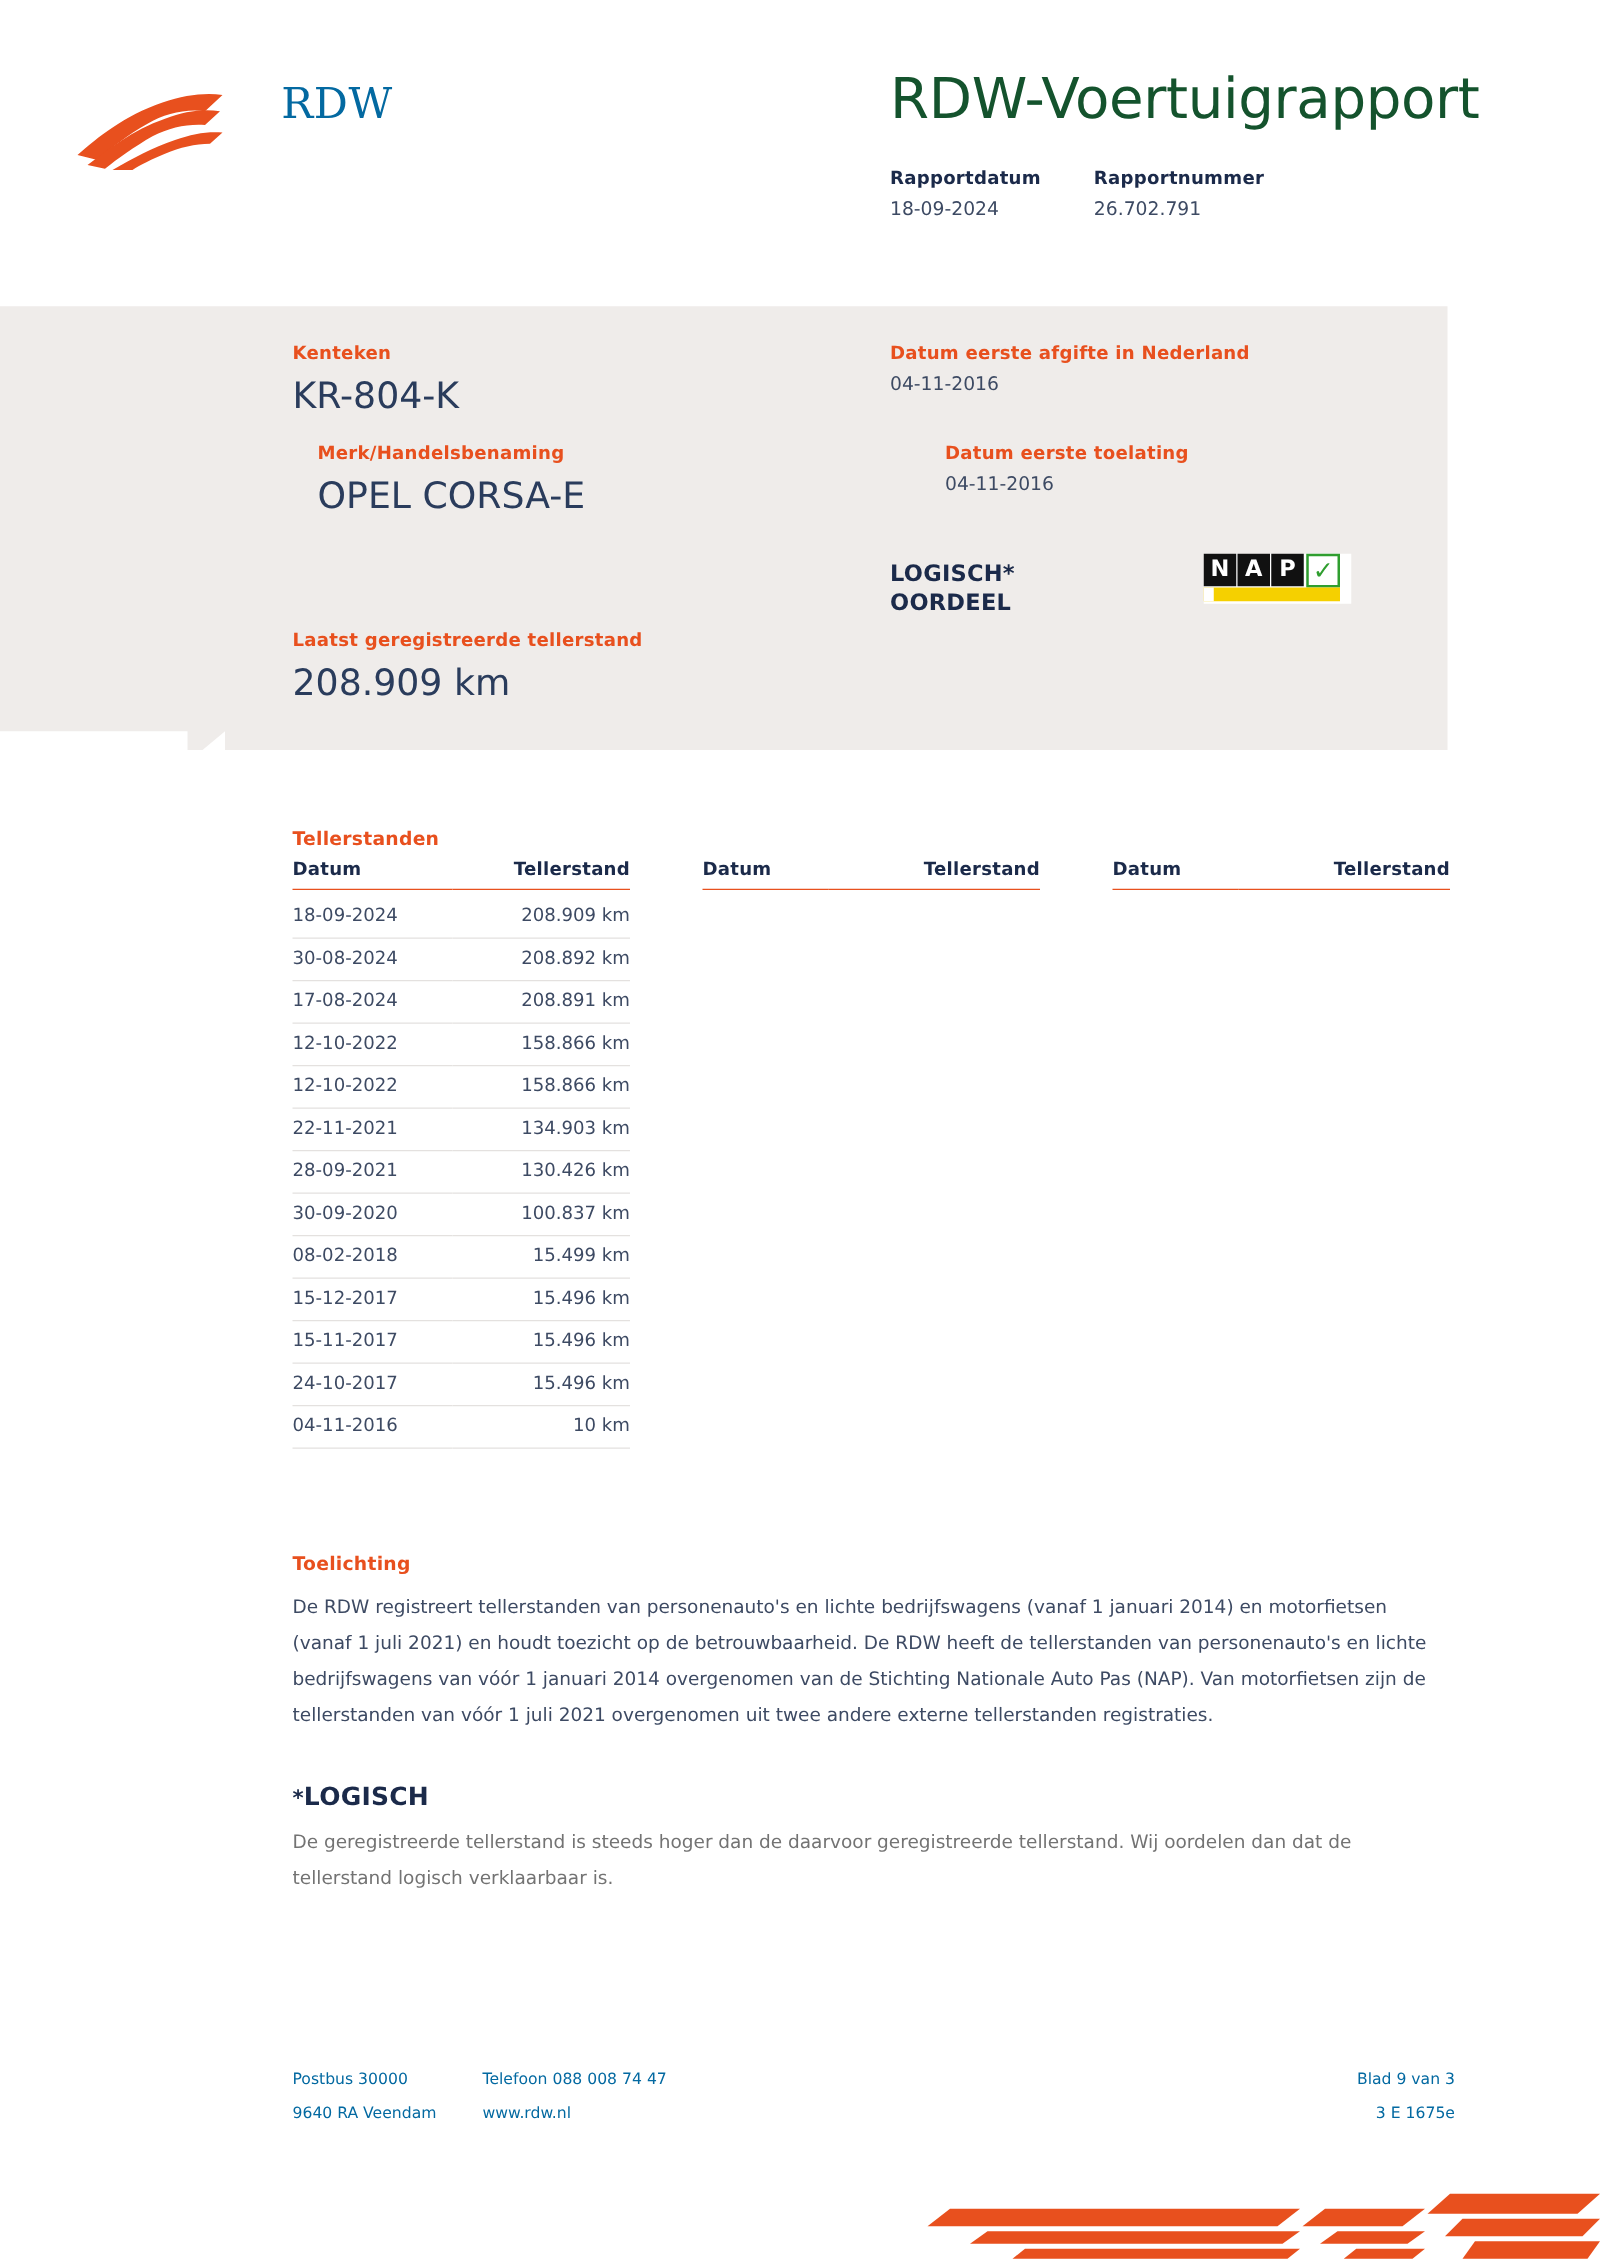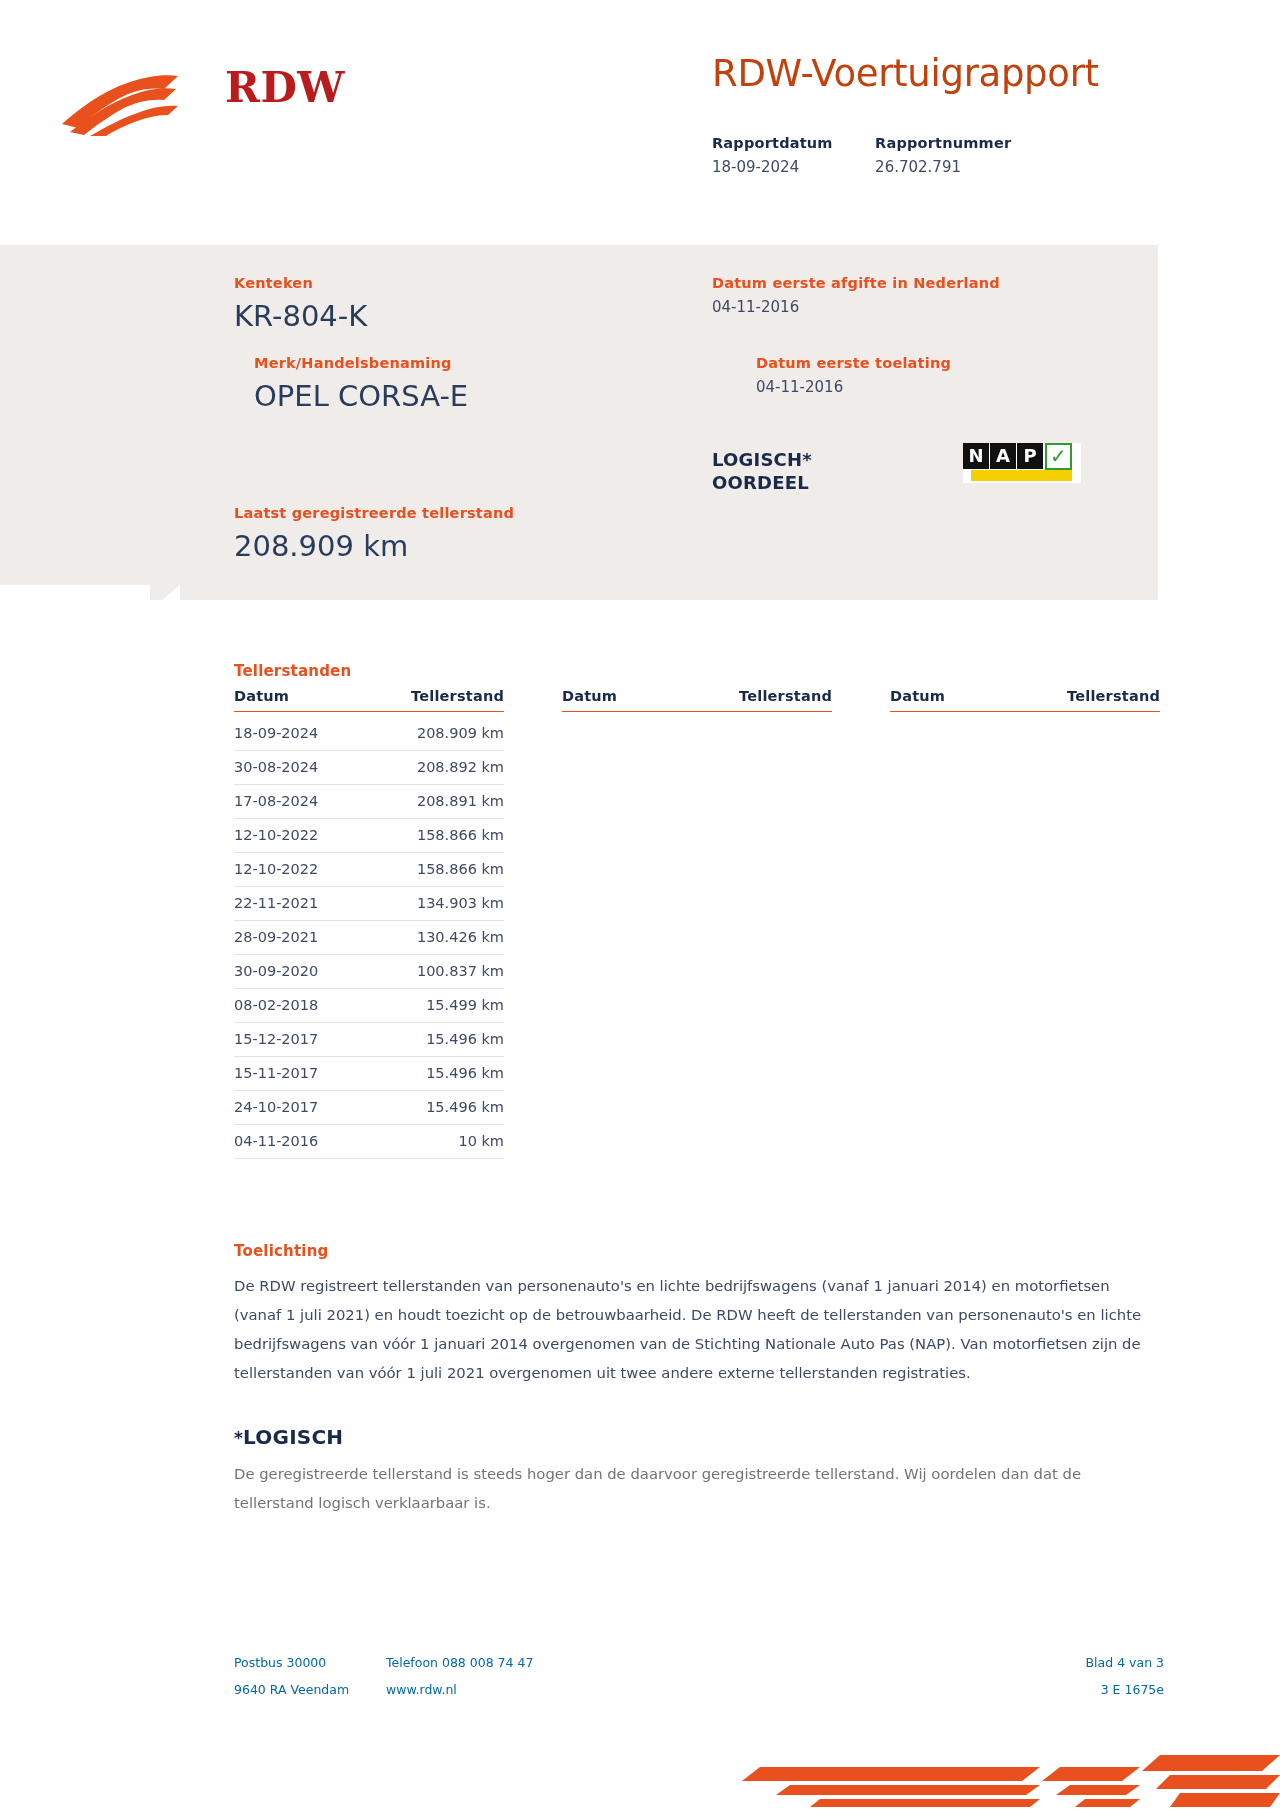--- a/index.html
+++ b/index.html
@@ -35,32 +35,32 @@
     left: 0;
     top: 25px;
     width: 145px;
     height: 68px;
   }
   .logo-text {
     position: absolute;
     left: 165px;
     top: 18px;
     font-family: "DejaVu Serif", "Liberation Serif", serif;
-    font-weight: bold;
-    font-size: 42px;
+    font-weight: normal;
+    font-size: 34px;
     letter-spacing: 0.5px;
-    color: #b91c1c;
+    color: #0369a1;
   }
 
   .report-title {
     position: absolute;
     left: 712px;
     top: 52px;
-    font-size: 37px;
-    color: #c2410c;
+    font-size: 45px;
+    color: #14532d;
     font-family: "DejaVu Sans", "Liberation Sans", sans-serif;
     letter-spacing: -0.3px;
   }
 
   .hdr-meta {
     position: absolute;
     left: 712px;
     top: 135px;
     width: 470px;
   }
@@ -453,21 +453,21 @@
   <div class="tl-body">De RDW registreert tellerstanden van personenauto's en lichte bedrijfswagens (vanaf 1 januari 2014) en motorfietsen (vanaf 1 juli 2021) en houdt toezicht op de betrouwbaarheid. De RDW heeft de tellerstanden van personenauto's en lichte bedrijfswagens van vóór 1 januari 2014 overgenomen van de Stichting Nationale Auto Pas (NAP). Van motorfietsen zijn de tellerstanden van vóór 1 juli 2021 overgenomen uit twee andere externe tellerstanden registraties.</div>
   <div class="tl-sub">
     <span class="star">*</span><span>LOGISCH</span>
   </div>
   <div class="tl-note">De geregistreerde tellerstand is steeds hoger dan de daarvoor geregistreerde tellerstand. Wij oordelen dan dat de tellerstand logisch verklaarbaar is.</div>
 
   <div class="footer">
     <div class="row">
       <span class="f-a">Postbus 30000</span>
       <span class="f-b">Telefoon 088 008 74 47</span>
-      <span class="f-c">Blad 4 van 3</span>
+      <span class="f-c">Blad 9 van 3</span>
     </div>
     <div class="row">
       <span class="f-a">9640 RA Veendam</span>
       <span class="f-b">www.rdw.nl</span>
       <span class="f-c">3 E 1675e</span>
     </div>
   </div>
 
   <svg class="footer-stripes" viewBox="0 0 540 65">
     <g fill="#e8501e">

